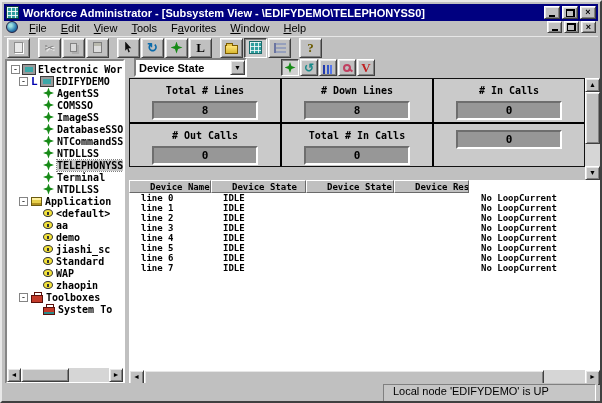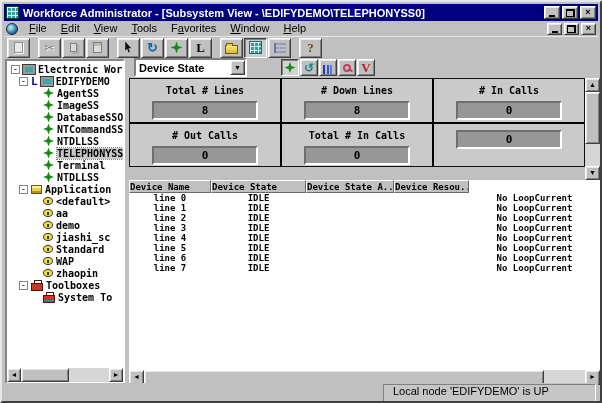--- a/index.html
+++ b/index.html
@@ -20,21 +20,21 @@
   .wbtn{width:16px;height:13px;background:#c0c0c0;border:1px solid;border-color:#fff #404040 #404040 #fff;
         box-shadow:inset 1px 1px 0 #e6e6e6, inset -1px -1px 0 #808080;
         display:flex;align-items:center;justify-content:center;font-size:9px;font-weight:bold;color:#000;
         line-height:1;position:relative;}
   .minbar{width:6px;height:2px;background:#000;margin-top:6px;}
   .restore{position:relative;width:9px;height:8px;}
   .restore::before{content:"";position:absolute;right:0;top:0;width:6px;height:5px;border:1px solid #000;border-top-width:2px;background:#c0c0c0;}
   .restore::after{content:"";position:absolute;left:0;bottom:0;width:6px;height:5px;border:1px solid #000;border-top-width:2px;background:#c0c0c0;}
 
   
-  .menubar{position:absolute;left:2px;top:19px;right:2px;height:15px;display:flex;align-items:center;
+  .menubar{position:absolute;left:2px;top:19px;right:2px;height:15px;display:flex;
            padding:0 2px;font-size:11px;color:#000;}
   .mdiicon{width:12px;height:12px;border-radius:50%;margin-right:4px;
            background:radial-gradient(circle at 35% 35%, #9adfe0 15%, #2a7ab0 60%, #0a3a70 100%);
            border:1px solid #224;flex:0 0 auto;}
   .mitem{padding:1px 7px 2px 7px;white-space:nowrap;}
   .mitem u{text-decoration:underline;}
   .menubar .winbtns{margin-left:auto;}
   .menubar .wbtn{width:15px;height:12px;}
 
   
@@ -126,24 +126,24 @@
   .svalbox{width:106px;height:19px;background:#979797;border:2px solid;border-color:#6e6e6e #fff #fff #6e6e6e;
            display:flex;align-items:center;justify-content:center;}
   .sval{font-family:"DejaVu Sans Mono",monospace;font-size:11px;font-weight:bold;color:#000;}
   .vscroll{position:absolute;right:0;top:0;width:15px;height:102px;background:#d6d6d6;}
 
   
   .tablearea{position:absolute;left:0;top:122px;right:0;bottom:15px;background:#fff;overflow:hidden;}
   .thead{display:flex;height:13px;}
   .th{background:#c0c0c0;border:1px solid;border-color:#fff #6a6a6a #6a6a6a #fff;
       font-family:"DejaVu Sans Mono",monospace;font-size:9px;font-weight:bold;color:#000;
-      padding:1px 0 0 0;white-space:nowrap;overflow:hidden;}
+      padding:1px 0 0 20px;white-space:nowrap;overflow:hidden;}
   .tr{display:flex;height:10px;}
   .td{font-family:"DejaVu Sans Mono",monospace;font-size:9px;font-weight:bold;color:#000;
-      padding-left:0;white-space:nowrap;overflow:hidden;line-height:10px;text-align:center;}
+      padding-left:12px;white-space:nowrap;overflow:hidden;line-height:10px;}
   .c0{width:82px;flex:0 0 auto;} .c1{width:95px;flex:0 0 auto;}
   .c2{width:88px;flex:0 0 auto;} .c3{width:75px;flex:0 0 auto;} .c4{flex:1;}
 
   .rhscroll{position:absolute;left:0;right:0;bottom:0;height:15px;background:#d6d6d6;}
 
   
   .statusbar{position:absolute;left:2px;right:2px;bottom:2px;height:16px;background:#c0c0c0;}
   .statusfield{position:absolute;right:2px;top:1px;width:213px;height:15px;background:#c6c6c6;
                border:1px solid;border-color:#808080 #fff #fff #808080;
                font-size:11px;color:#000;padding:0 0 16px 9px;line-height:12px;white-space:nowrap;}
@@ -248,20 +248,26 @@
       <div class="trow">
           <span class="sp24"></span>
           <span class="sp12"></span>
           <span class="ticon ic-star small"></span>
           <span class="tlabel">AgentSS</span>
         </div>
       <div class="trow">
           <span class="sp24"></span>
           <span class="sp12"></span>
           <span class="ticon ic-star small"></span>
+          <span class="tlabel">COMSSO</span>
+        </div>
+      <div class="trow">
+          <span class="sp24"></span>
+          <span class="sp12"></span>
+          <span class="ticon ic-star small"></span>
           <span class="tlabel">ImageSS</span>
         </div>
       <div class="trow">
           <span class="sp24"></span>
           <span class="sp12"></span>
           <span class="ticon ic-star small"></span>
           <span class="tlabel">DatabaseSSO</span>
         </div>
       <div class="trow">
           <span class="sp24"></span>

